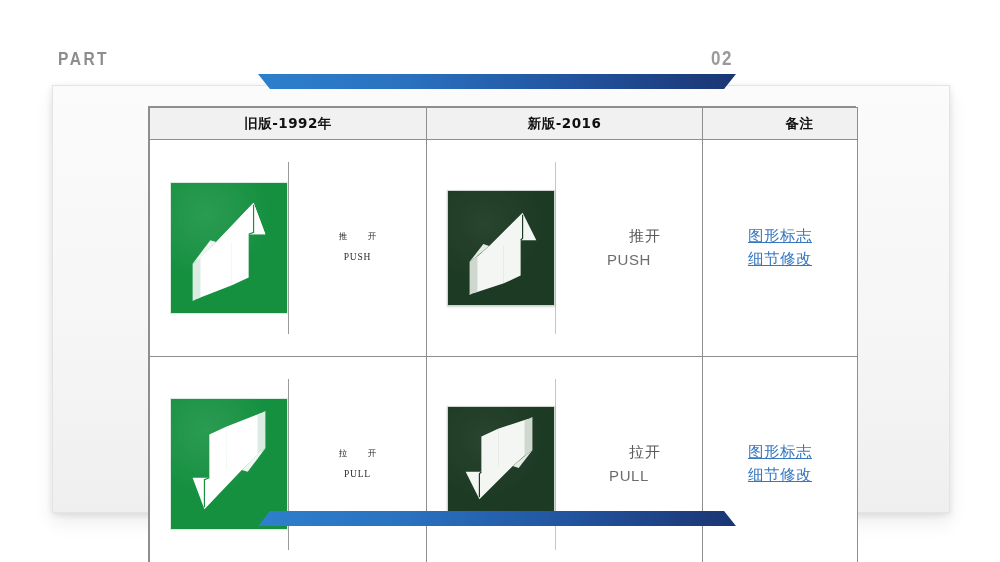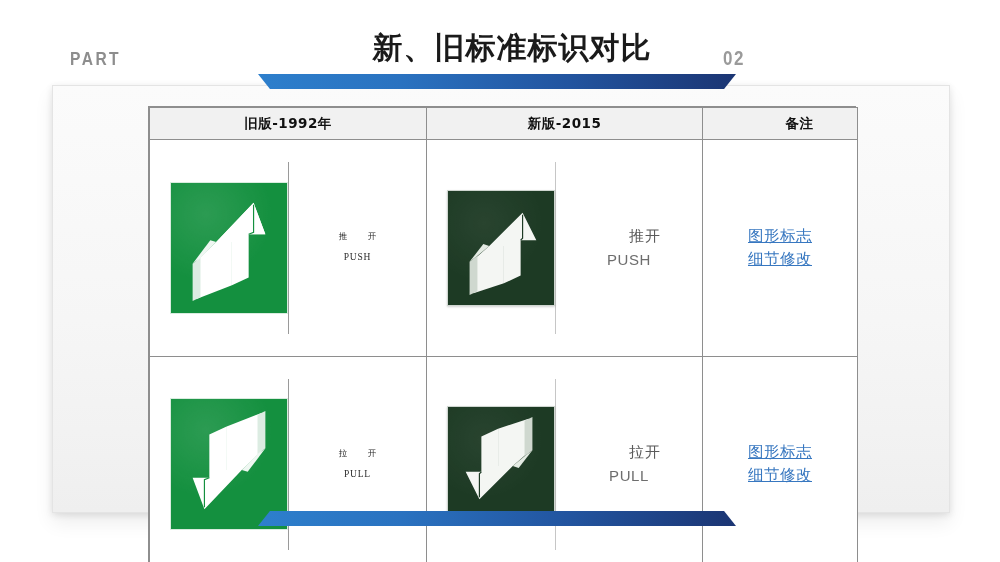--- a/index.html
+++ b/index.html
@@ -9,21 +9,21 @@
     height: 562px;
     background: #ffffff;
     font-family: "Liberation Sans", "DejaVu Sans", sans-serif;
     overflow: hidden;
     position: relative;
   }
 
   
   .header {
     position: absolute;
-    left: 12px; top: 0;
+    left: 0; top: 0;
     width: 791px;
     height: 85px;
   }
   .part-label {
     position: absolute;
     left: 58px;
     top: 48px;
     font-size: 19px;
     font-weight: bold;
     letter-spacing: 3px;
@@ -212,35 +212,34 @@
     letter-spacing: 0.5px;
     font-family: "DejaVu Sans", "Liberation Sans", sans-serif;
     text-decoration: underline;
   }
 </style>
 </head>
 <body>
 
 <div class="header">
   <div class="part-label">PART</div>
-  <div class="slide-title">新、旧标准标识对比</div>
   <div class="part-number">02</div>
 </div>
 
 <div class="ribbon-top"></div>
 <div class="ribbon-bottom"></div>
 
 <div class="card">
 
   <div class="cmp-table">
   <table>
     <thead>
       <tr>
         <th class="col-old">旧版-1992年</th>
-        <th class="col-new">新版-2015</th>
+        <th class="col-new">新版-2016</th>
         <th class="col-note">备注</th>
       </tr>
     </thead>
     <tbody>
 
       <tr>
         <td>
           <div class="sign-cell">
             <div class="plate plate-old">
               <svg viewBox="0 0 118 132" xmlns="http://www.w3.org/2000/svg">

